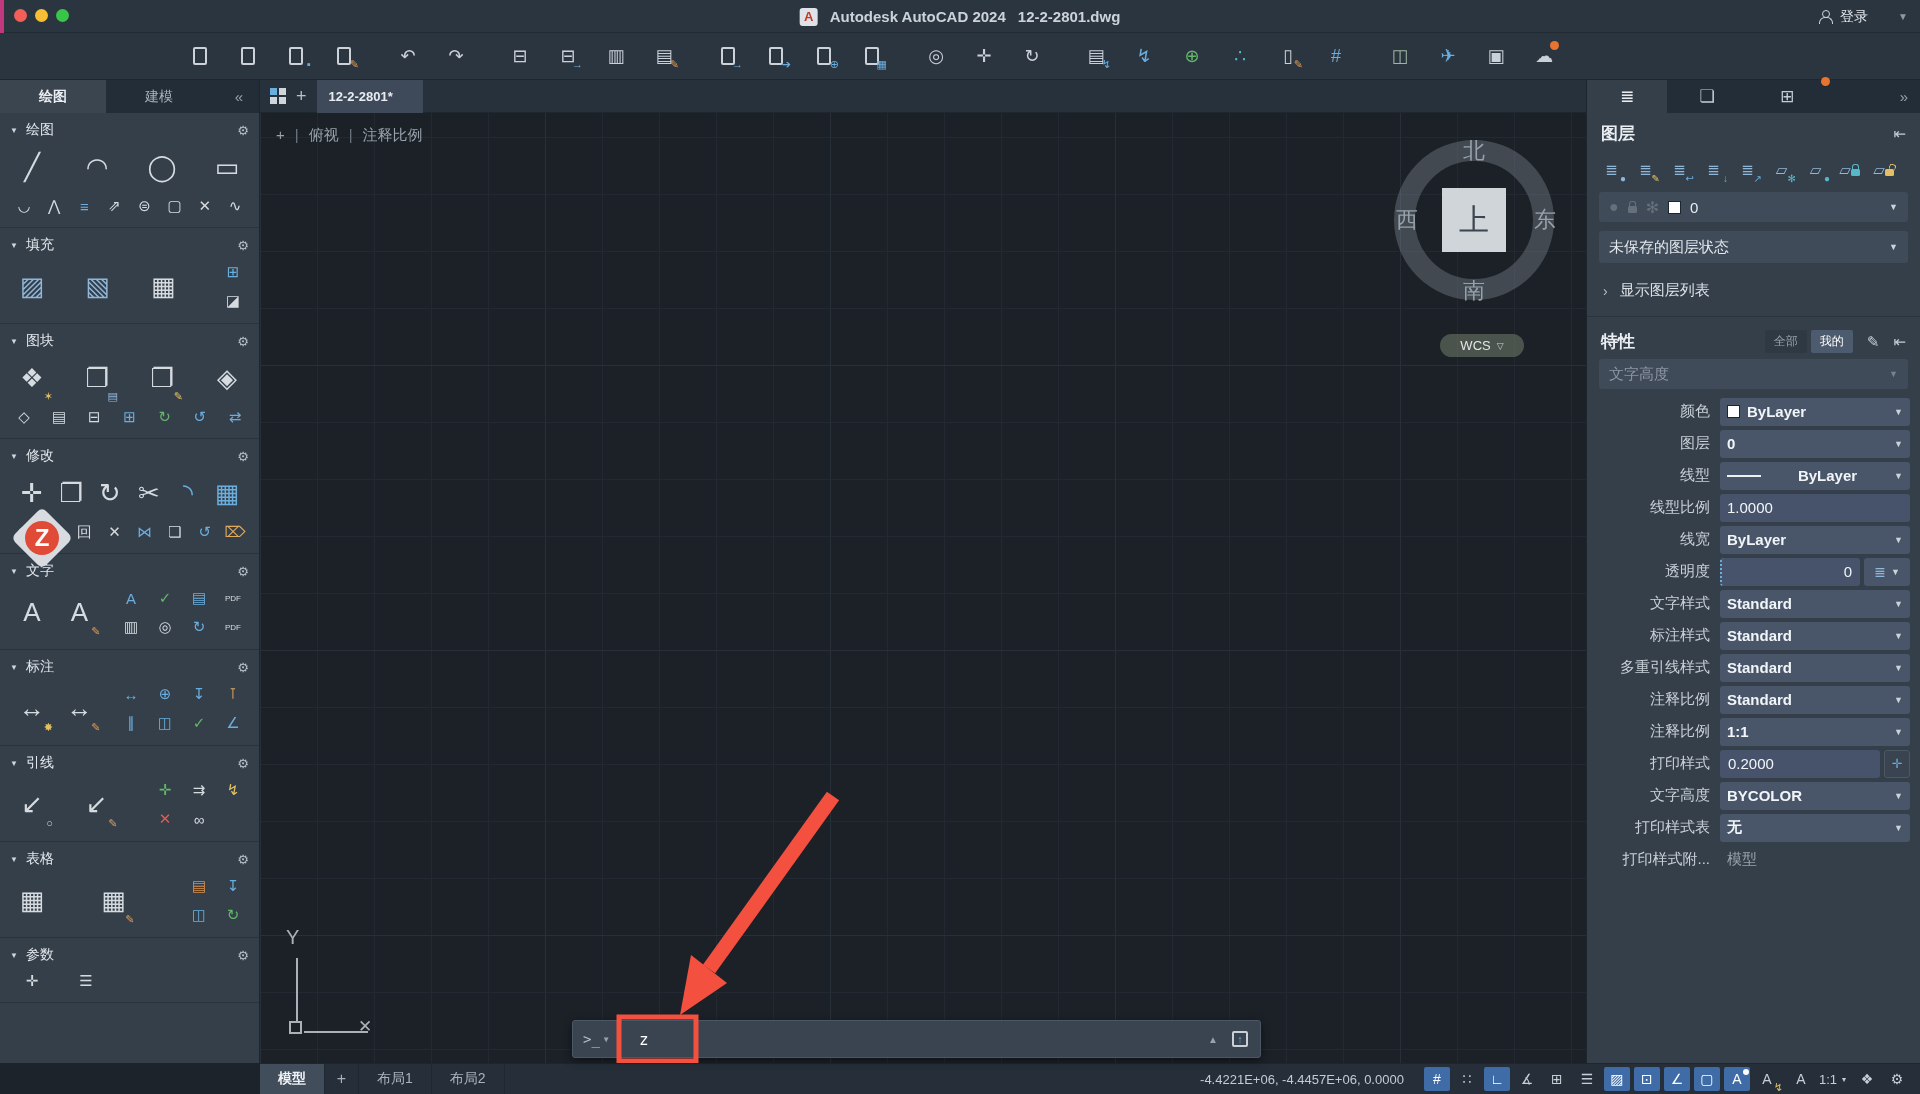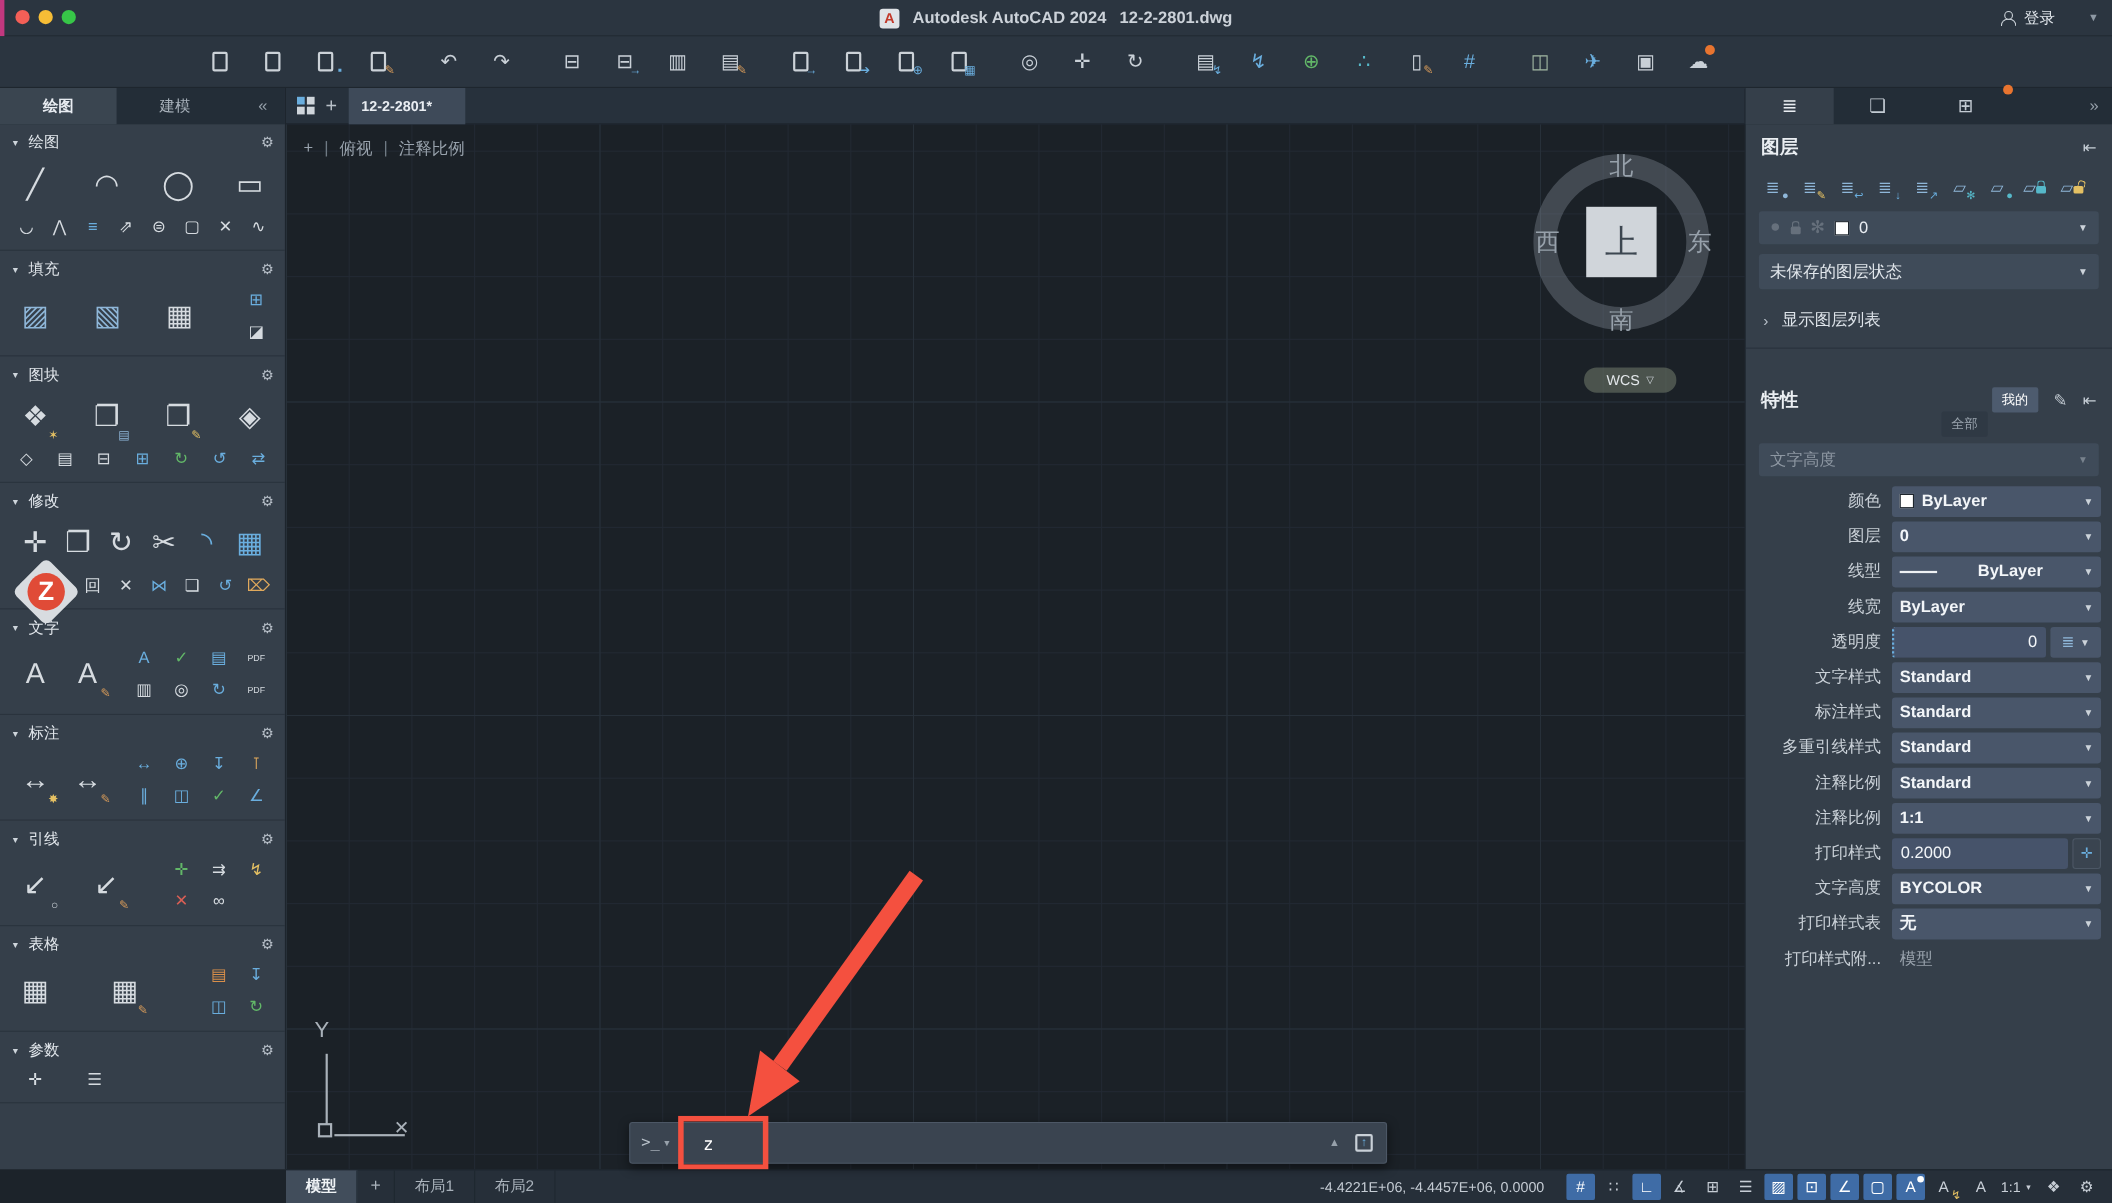--- a/index.html
+++ b/index.html
@@ -143,21 +143,21 @@
   .layer-row{margin:3px 12px;height:30px;padding:0 10px;gap:9px;}
   .layer-row .dim{color:#66707c;}
   .swatch{width:13px;height:13px;background:#fff;border:1px solid #1d252d;}
   .layer-row .val{color:#e9edf2;font-size:15px;}
   .caret{margin-left:auto;color:#ccd3da;font-size:9px;}
   .layer-states{margin:6px 12px;height:32px;padding:0 10px;color:#e2e7ec;font-size:15px;}
   .show-list{display:flex;align-items:center;gap:12px;padding:12px 16px;color:#dde3e9;font-size:15px;}
   .show-list .chev{color:#b7bfc8;font-size:14px;}
   .rp-div{height:1px;background:#2a333d;margin:4px 0;}
   .filter-btn{font-size:12px;padding:3px 9px;border-radius:2px;margin-left:4px;font-weight:normal;}
-  .filter-btn.off{background:#2f3944;color:#98a2ac;margin-top:44px;}
+  .filter-btn.off{background:#2f3944;color:#98a2ac;}
   .filter-btn.on{background:#4d5b6e;color:#fff;}
   .space-select{margin:2px 12px 8px;height:30px;padding:0 10px;color:#8d97a2;font-size:15px;}
   .space-select .caret{color:#78828d;}
   .prop-rows{display:flex;flex-direction:column;gap:3px;padding:0 10px;}
   .prop-row{display:flex;align-items:center;height:29px;}
   .prop-label{flex:1;text-align:right;padding-right:10px;color:#c9d0d7;font-size:15px;white-space:nowrap;}
   .prop-control{width:190px;height:28px;background:#49566a;border-radius:3px;display:flex;
     align-items:center;padding:0 7px;color:#f2f5f8;font-size:15px;font-weight:bold;gap:7px;}
   .prop-control .caret{font-size:9px;}
   .prop-control.input{font-weight:normal;background:#46536a;}
@@ -853,20 +853,24 @@
         </div>
         <div class="prop-row">
           <div class="prop-label">线型</div>
           <div class="prop-control">
             <span class="line-sample"></span>
             <span style="margin-left: auto;">ByLayer</span>
             <span class="caret">▼</span>
           </div>
         </div>
         <div class="prop-row">
+          <div class="prop-label">线型比例</div>
+          <div class="prop-control input">1.0000</div>
+        </div>
+        <div class="prop-row">
           <div class="prop-label">线宽</div>
           <div class="prop-control">
             <span>ByLayer</span>
             <span class="caret">▼</span>
           </div>
         </div>
         <div class="prop-row">
           <div class="prop-label">透明度</div>
           <div class="trans-wrap">
             <div class="trans-input">0</div>

